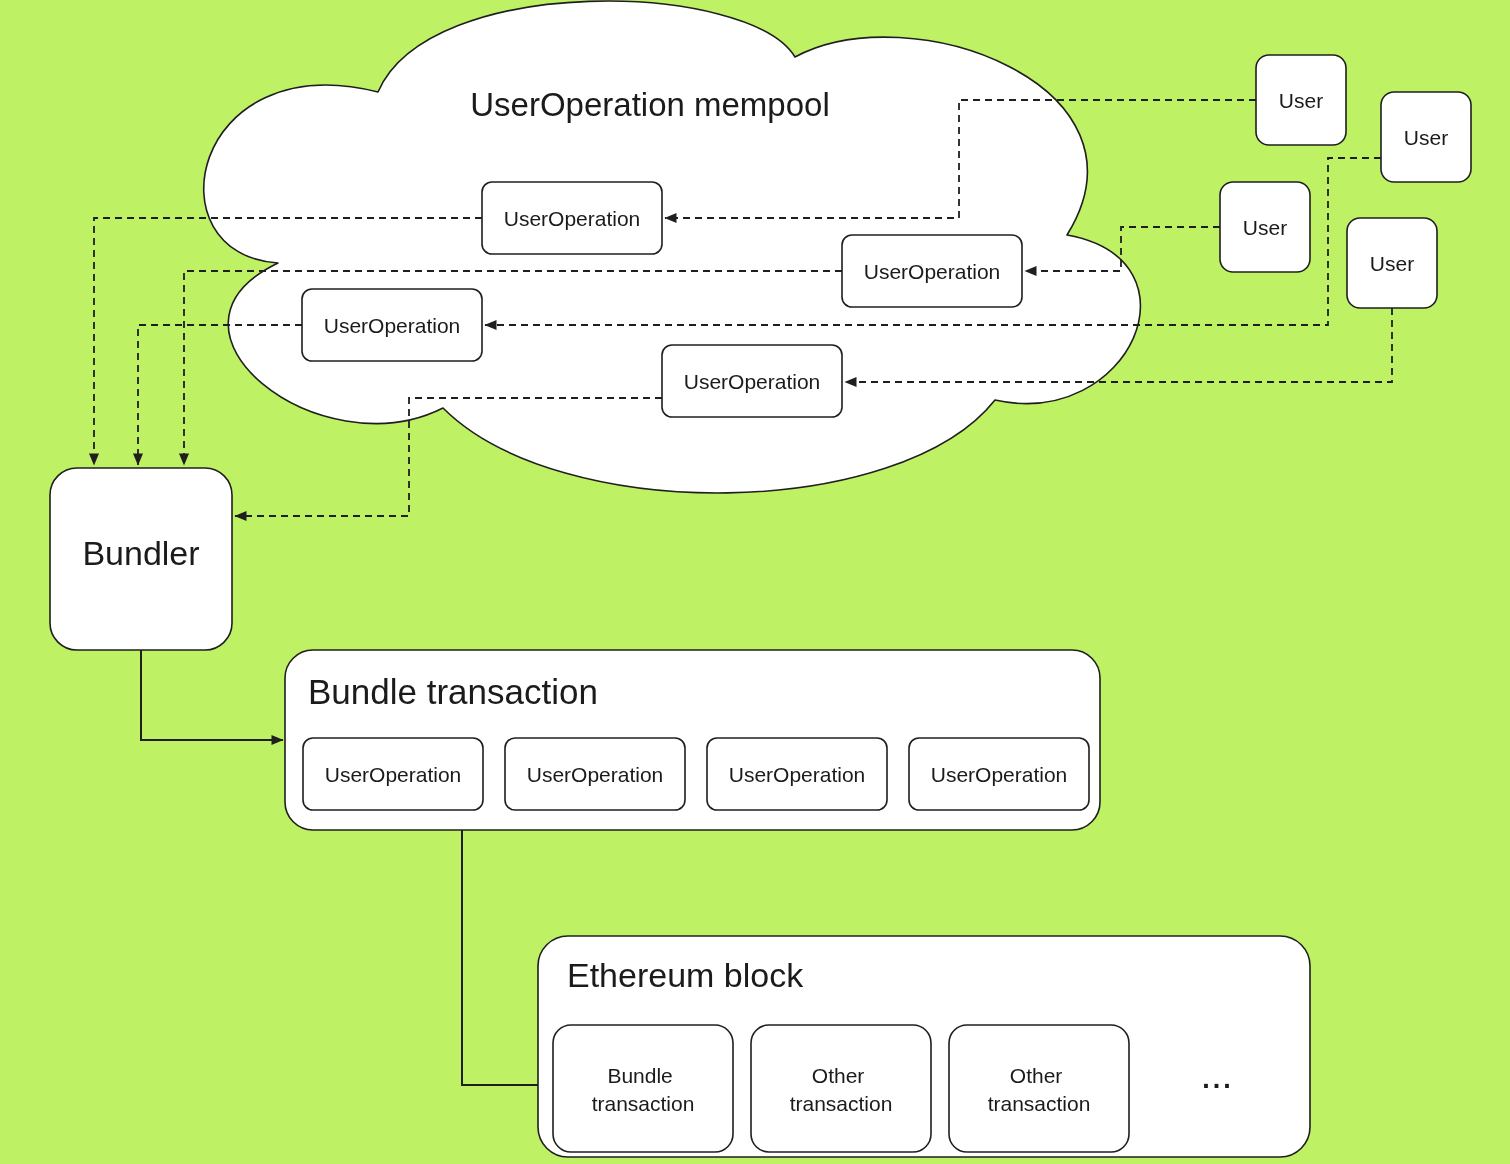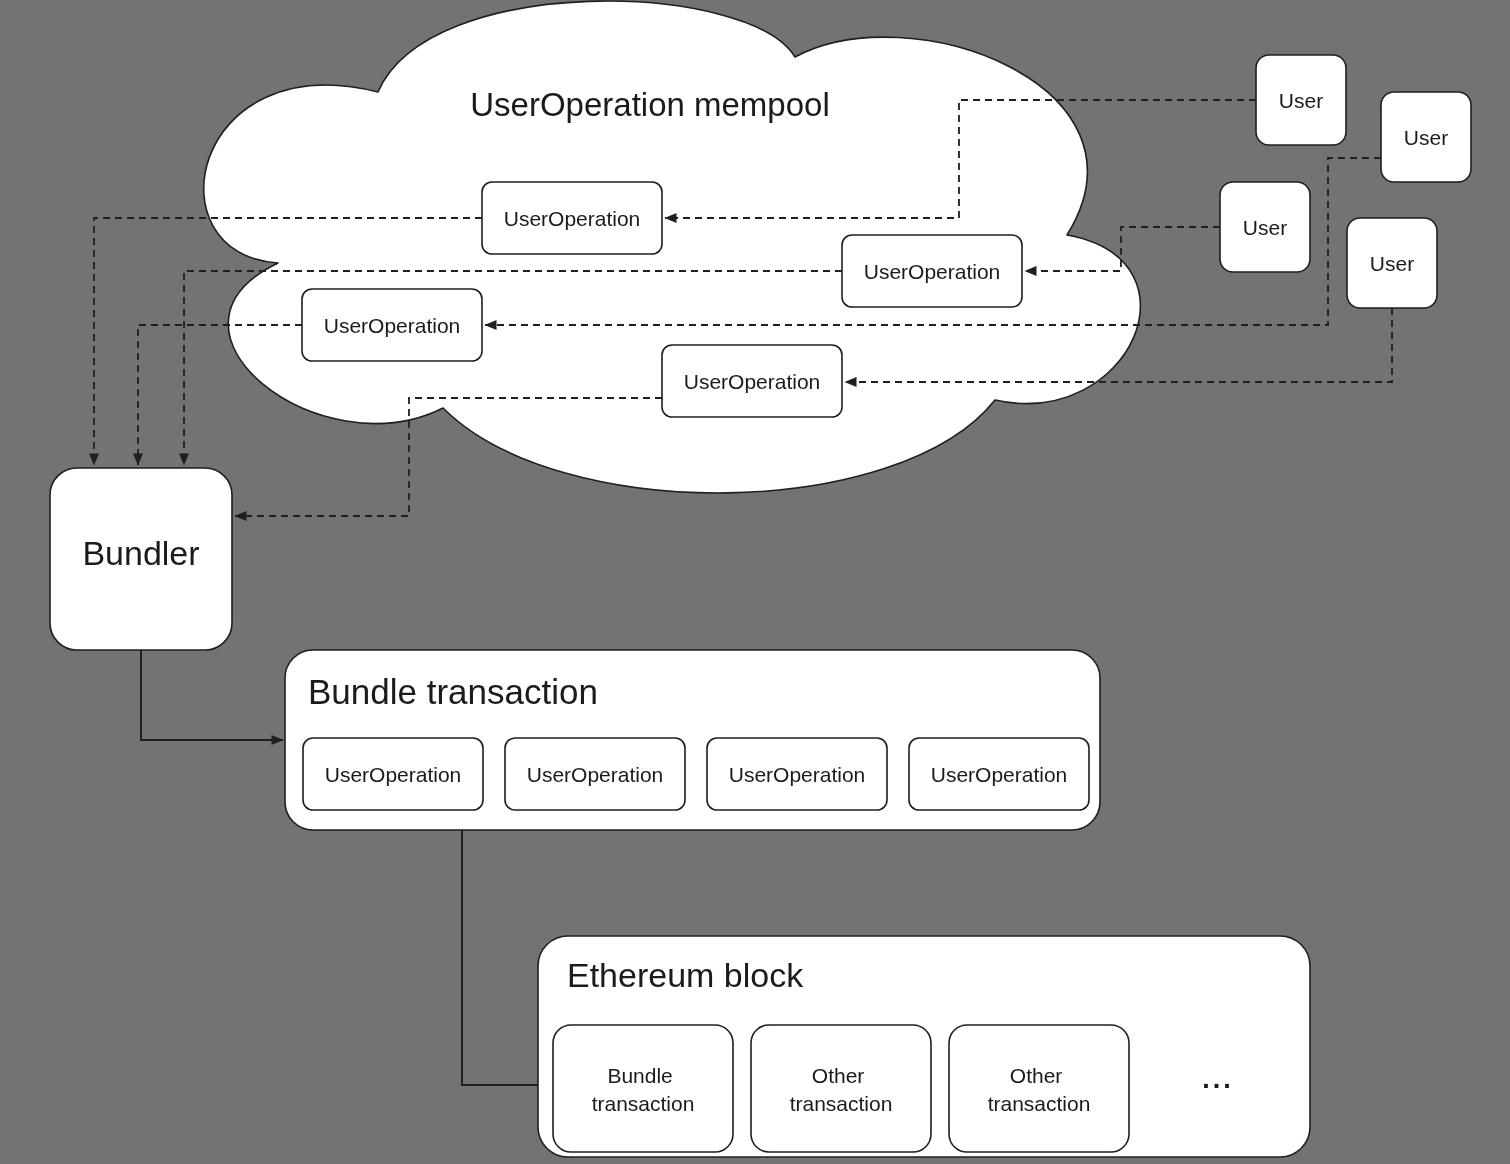--- a/index.html
+++ b/index.html
@@ -4,21 +4,21 @@
 <style>
   html, body {
     margin: 0;
     padding: 0;
     background: #ffffff;
   }
   .page {
     position: relative;
     width: 1510px;
     height: 1164px;
-    background: #737373;
+    background: #bef264;
     overflow: hidden;
   }
   svg {
     display: block;
     font-family: "Liberation Sans", "DejaVu Sans", sans-serif;
   }
   .shape {
     fill: #ffffff;
     stroke: #1f1f1f;
     stroke-width: 1.6;

